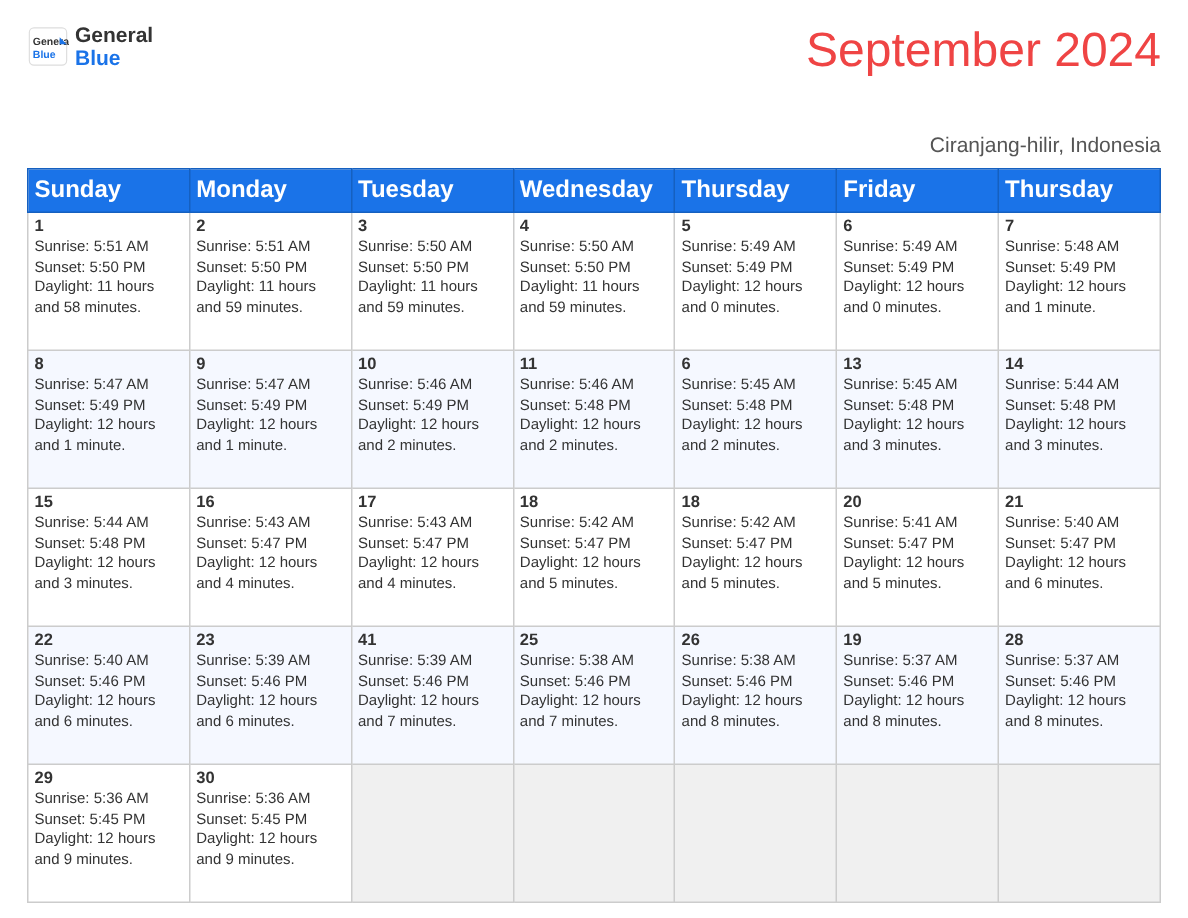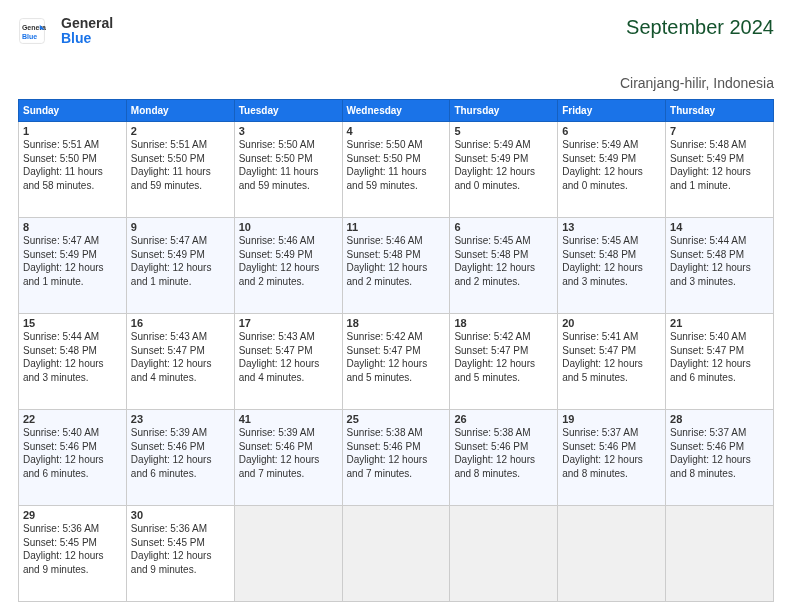--- a/index.html
+++ b/index.html
@@ -19,51 +19,51 @@
     }
     .header {
       display: flex;
       justify-content: space-between;
       align-items: flex-start;
       margin-bottom: 8px;
     }
     .logo {
       display: flex;
       align-items: center;
-      gap: 15px;
+      gap: 4px;
     }
     .logo-icon {
       width: 28px;
       height: 28px;
     }
     .title-section {
       text-align: right;
     }
     .main-title {
-      font-size: 20px;
+      font-size: 32px;
       font-weight: normal;
-      color: #14532d;
+      color: #ef4444;
       line-height: 1.1;
     }
     .subtitle {
       font-size: 14px;
       color: #555;
       margin-top: 37px;
     }
     .calendar {
       flex: 1;
       border: 1px solid #ccc;
       border-collapse: collapse;
       width: 100%;
       table-layout: fixed;
     }
     .calendar th {
       background: #1a73e8;
       color: #fff;
-      font-size: 10px;
+      font-size: 16px;
       font-weight: bold;
       padding: 5px 4px;
       text-align: left;
       border: 1px solid #1560c0;
     }
     .calendar td {
       border: 1px solid #ccc;
       vertical-align: top;
       padding: 3px 4px;
       font-size: 9.5px;

